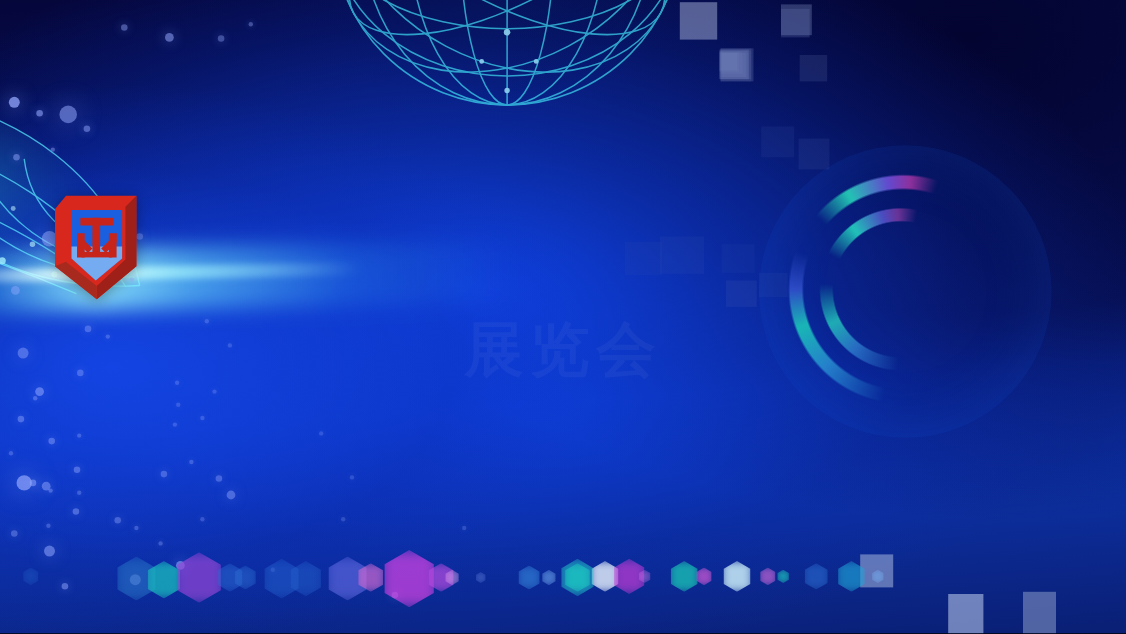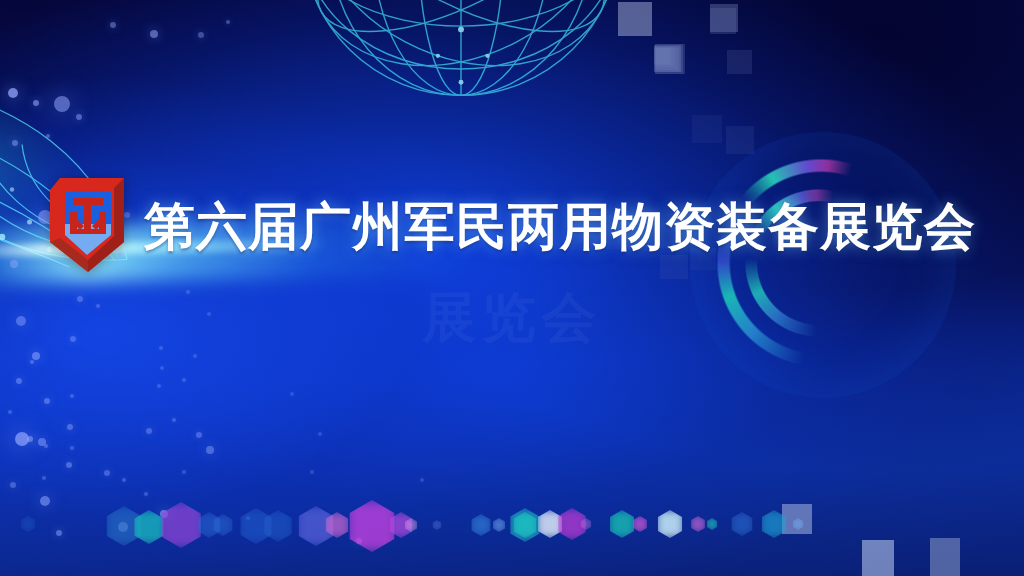--- a/index.html
+++ b/index.html
@@ -415,17 +415,16 @@
         <path d="M26 36 L33 36 L33 58 L26 58 Z" fill="#c7251b"></path>
         <path d="M26 36 L40 50 L36 54 L26 44 Z" fill="#c7251b"></path>
 
         <path d="M55 36 L62 36 L62 58 L55 58 Z" fill="#c7251b"></path>
         <path d="M62 36 L48 50 L52 54 L62 44 Z" fill="#c7251b"></path>
 
         <rect x="30" y="53" width="28" height="5" fill="#c7251b"></rect>
       </svg>
     </div>
 
-    <div class="maintitle">第六届广州军民两用物资装备展览会</div>
   </div>
 
 
 </div>
 
 </body></html>

